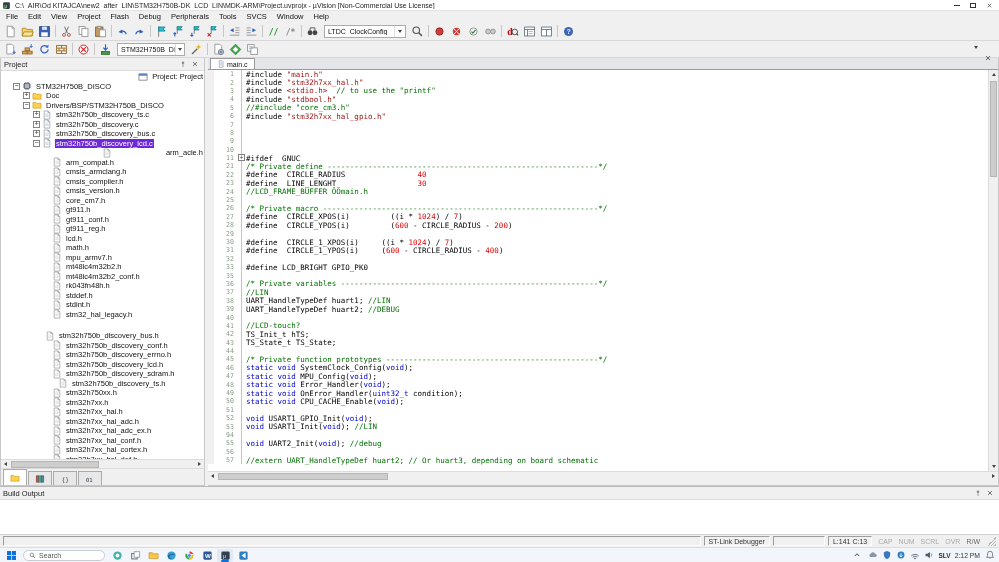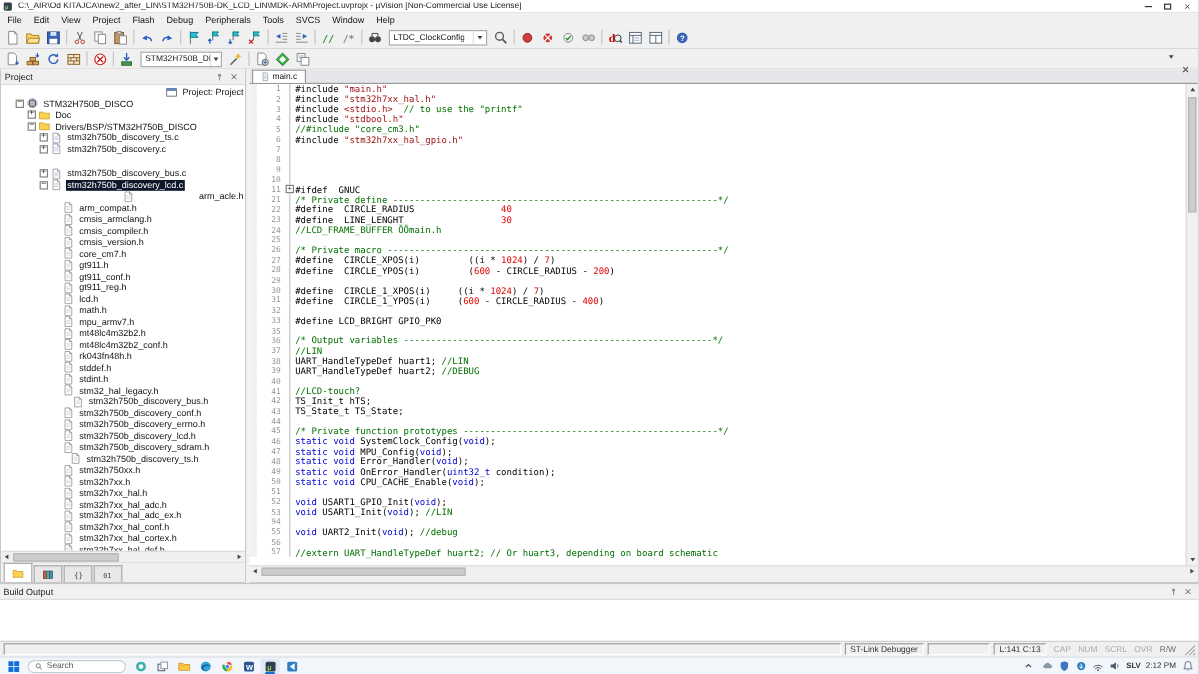--- a/index.html
+++ b/index.html
@@ -47,21 +47,21 @@
   .hbtn{width:12px;height:11px;display:flex;align-items:center;justify-content:center;}
   .hbtn svg{width:8px;height:8px;}
   .tree{flex:1;overflow:hidden;padding-top:1px;background:#fff;}
   .trow{display:flex;align-items:center;height:9.5px;white-space:nowrap;font-size:7.5px;color:#111;}
   .exp{width:7px;height:7px;border:1px solid #848484;background:#fff;font-size:7px;line-height:4.5px;
        text-align:center;margin-right:2px;flex:none;color:#333;}
   .expsp{width:9px;flex:none;}
   .ticon{width:11px;height:11px;margin-right:2px;flex:none;display:flex;align-items:center;}
   .ticon svg{width:10px;height:10px;}
   .tlabel{padding:0 1px;}
-  .trow.sel .tlabel{background:#0f172a;color:#fff;}
+  .trow.sel .tlabel{background:#6d28d9;color:#fff;}
   .hscroll{height:9px;background:#f0f0f0;border-top:1px solid #dcdcdc;display:flex;align-items:center;flex:none;position:relative;}
   .sarr{width:9px;height:9px;display:flex;align-items:center;justify-content:center;flex:none;}
   .sthumb{height:7px;background:#cdcdcd;border:1px solid #b5b5b5;margin:0 1px;}
   .ptabs{height:17px;background:#f0f0f0;border-top:1px solid #dcdcdc;display:flex;align-items:flex-end;
          padding-left:2px;flex:none;}
   .ptab{width:24px;height:14px;border:1px solid #ababab;border-bottom:none;background:#e8e8e8;
         display:flex;align-items:center;justify-content:center;margin-right:1px;}
   .ptab.active{background:#fff;height:16px;}
   .ptab svg{width:10px;height:10px;}
   .splitter{width:3px;background:#f0f0f0;flex:none;}
@@ -503,21 +503,21 @@
             <span class="exp">+</span>
             <span class="ticon">
               <svg viewBox="0 0 16 16">
                 <path d="M3.5 1.5h6l3 2.7V14.5h-9z" fill="#fff" stroke="#8a8a8a"></path>
                 <path d="M9.5 1.5v2.7h3" fill="none" stroke="#8a8a8a"></path>
                 <path d="M5.2 6.5h5.6M5.2 8.5h5.6M5.2 10.5h5.6" stroke="#a8c4e0" stroke-width="0.9"></path>
               </svg>
             </span>
             <span class="tlabel">stm32h750b_discovery.c</span>
           </div>
-          <div class="trow" style="padding-left: 32px; margin-top: 11px;">
+          <div class="trow" style="padding-left: 32px;">
             <span class="exp">+</span>
             <span class="ticon">
               <svg viewBox="0 0 16 16">
                 <path d="M3.5 1.5h6l3 2.7V14.5h-9z" fill="#fff" stroke="#8a8a8a"></path>
                 <path d="M9.5 1.5v2.7h3" fill="none" stroke="#8a8a8a"></path>
                 <path d="M5.2 6.5h5.6M5.2 8.5h5.6M5.2 10.5h5.6" stroke="#a8c4e0" stroke-width="0.9"></path>
               </svg>
             </span>
             <span class="tlabel">stm32h750b_discovery_bus.c</span>
           </div>
@@ -723,21 +723,21 @@
             <span class="expsp"></span>
             <span class="ticon">
               <svg viewBox="0 0 16 16">
                 <path d="M3.5 1.5h6l3 2.7V14.5h-9z" fill="#fff" stroke="#8a8a8a"></path>
                 <path d="M9.5 1.5v2.7h3" fill="none" stroke="#8a8a8a"></path>
                 <path d="M5.2 6.5h5.6M5.2 8.5h5.6M5.2 10.5h5.6" stroke="#cfcfcf" stroke-width="0.9"></path>
               </svg>
             </span>
             <span class="tlabel">stm32_hal_legacy.h</span>
           </div>
-          <div class="trow" style="padding-left: 50px;">
+          <div class="trow" style="padding-left: 35px; margin-top: 12px;">
             <span class="expsp"></span>
             <span class="ticon">
               <svg viewBox="0 0 16 16">
                 <path d="M3.5 1.5h6l3 2.7V14.5h-9z" fill="#fff" stroke="#8a8a8a"></path>
                 <path d="M9.5 1.5v2.7h3" fill="none" stroke="#8a8a8a"></path>
                 <path d="M5.2 6.5h5.6M5.2 8.5h5.6M5.2 10.5h5.6" stroke="#cfcfcf" stroke-width="0.9"></path>
               </svg>
             </span>
             <span class="tlabel">stm32h750b_discovery_bus.h</span>
           </div>
@@ -979,21 +979,21 @@
             <div class="cline"><span class="bpm"></span><span class="lnum">25</span><span class="fold"></span><span class="ctext"></span></div>
             <div class="cline"><span class="bpm"></span><span class="lnum">26</span><span class="fold"></span><span class="ctext"><span class="sc">/* Private macro -------------------------------------------------------------*/</span></span></div>
             <div class="cline"><span class="bpm"></span><span class="lnum">27</span><span class="fold"></span><span class="ctext"><span class="sd">#define</span><span class="spl">  CIRCLE_XPOS(i)         ((i * </span><span class="snum">1024</span><span class="spl">) / </span><span class="snum">7</span><span class="spl">)</span></span></div>
             <div class="cline"><span class="bpm"></span><span class="lnum">28</span><span class="fold"></span><span class="ctext"><span class="sd">#define</span><span class="spl">  CIRCLE_YPOS(i)         (</span><span class="snum">600</span><span class="spl"> - CIRCLE_RADIUS - </span><span class="snum">200</span><span class="spl">)</span></span></div>
             <div class="cline"><span class="bpm"></span><span class="lnum">29</span><span class="fold"></span><span class="ctext"></span></div>
             <div class="cline"><span class="bpm"></span><span class="lnum">30</span><span class="fold"></span><span class="ctext"><span class="sd">#define</span><span class="spl">  CIRCLE_1_XPOS(i)     ((i * </span><span class="snum">1024</span><span class="spl">) / </span><span class="snum">7</span><span class="spl">)</span></span></div>
             <div class="cline"><span class="bpm"></span><span class="lnum">31</span><span class="fold"></span><span class="ctext"><span class="sd">#define</span><span class="spl">  CIRCLE_1_YPOS(i)     (</span><span class="snum">600</span><span class="spl"> - CIRCLE_RADIUS - </span><span class="snum">400</span><span class="spl">)</span></span></div>
             <div class="cline"><span class="bpm"></span><span class="lnum">32</span><span class="fold"></span><span class="ctext"></span></div>
             <div class="cline"><span class="bpm"></span><span class="lnum">33</span><span class="fold"></span><span class="ctext"><span class="sd">#define</span><span class="spl"> LCD_BRIGHT GPIO_PK0</span></span></div>
             <div class="cline"><span class="bpm"></span><span class="lnum">35</span><span class="fold"></span><span class="ctext"></span></div>
-            <div class="cline"><span class="bpm"></span><span class="lnum">36</span><span class="fold"></span><span class="ctext"><span class="sc">/* Output variables ---------------------------------------------------------*/</span></span></div>
+            <div class="cline"><span class="bpm"></span><span class="lnum">36</span><span class="fold"></span><span class="ctext"><span class="sc">/* Private variables ---------------------------------------------------------*/</span></span></div>
             <div class="cline"><span class="bpm"></span><span class="lnum">37</span><span class="fold"></span><span class="ctext"><span class="sc">//LIN</span></span></div>
             <div class="cline"><span class="bpm"></span><span class="lnum">38</span><span class="fold"></span><span class="ctext"><span class="spl">UART_HandleTypeDef huart1; </span><span class="sc">//LIN</span></span></div>
             <div class="cline"><span class="bpm"></span><span class="lnum">39</span><span class="fold"></span><span class="ctext"><span class="spl">UART_HandleTypeDef huart2; </span><span class="sc">//DEBUG</span></span></div>
             <div class="cline"><span class="bpm"></span><span class="lnum">40</span><span class="fold"></span><span class="ctext"></span></div>
             <div class="cline"><span class="bpm"></span><span class="lnum">41</span><span class="fold"></span><span class="ctext"><span class="sc">//LCD-touch?</span></span></div>
             <div class="cline"><span class="bpm"></span><span class="lnum">42</span><span class="fold"></span><span class="ctext"><span class="spl">TS_Init_t hTS;</span></span></div>
             <div class="cline"><span class="bpm"></span><span class="lnum">43</span><span class="fold"></span><span class="ctext"><span class="spl">TS_State_t TS_State;</span></span></div>
             <div class="cline"><span class="bpm"></span><span class="lnum">44</span><span class="fold"></span><span class="ctext"></span></div>
             <div class="cline"><span class="bpm"></span><span class="lnum">45</span><span class="fold"></span><span class="ctext"><span class="sc">/* Private function prototypes -----------------------------------------------*/</span></span></div>
             <div class="cline"><span class="bpm"></span><span class="lnum">46</span><span class="fold"></span><span class="ctext"><span class="sk">static void</span><span class="spl"> SystemClock_Config(</span><span class="sk">void</span><span class="spl">);</span></span></div>

